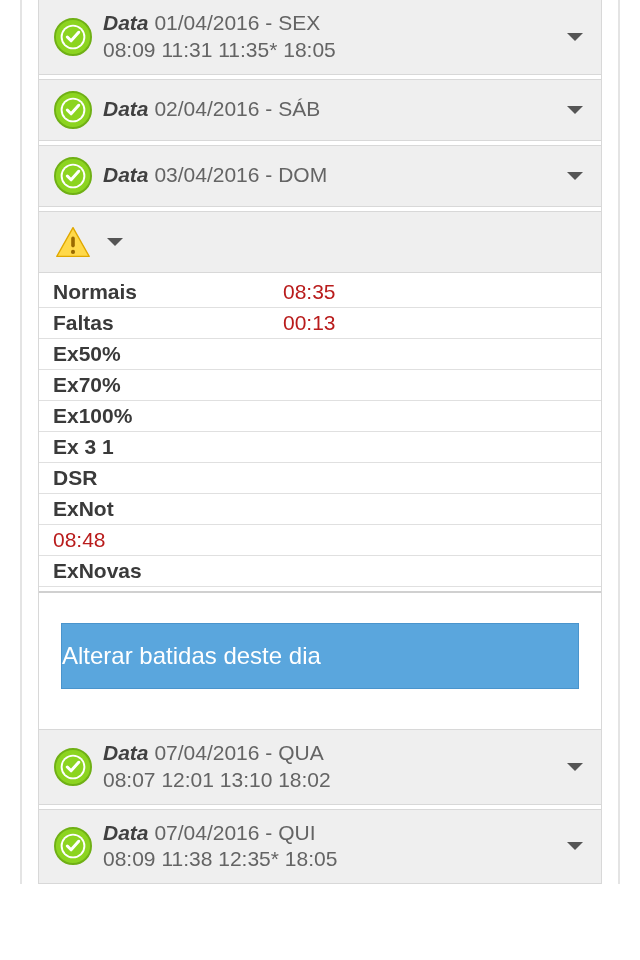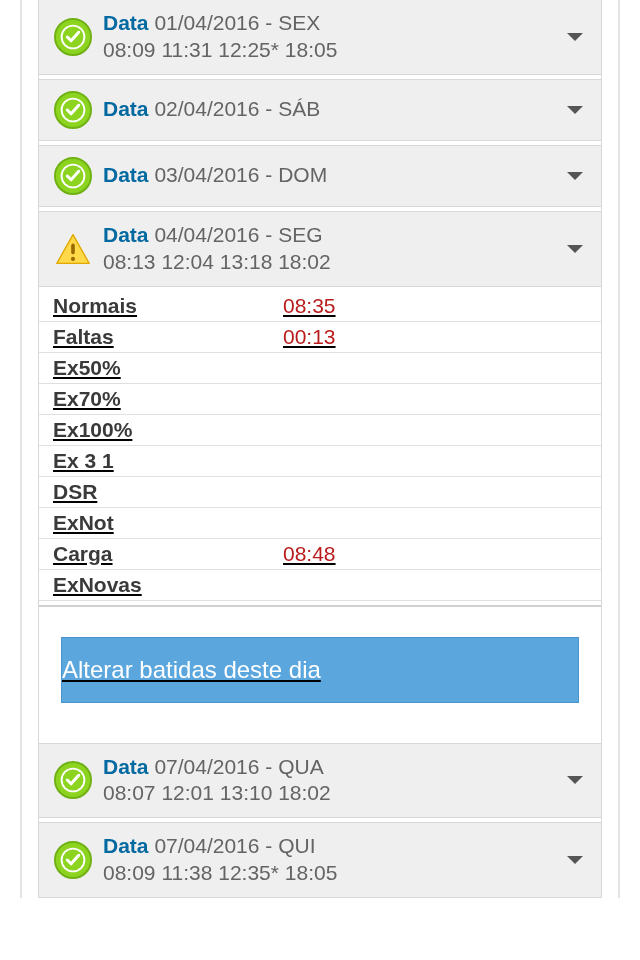--- a/index.html
+++ b/index.html
@@ -53,32 +53,32 @@
     justify-content: center;
   }
   .text-wrap {
     flex: 1 1 auto;
     font-size: 21px;
     color: #646464;
     line-height: 1.28;
   }
   .label-strong {
     font-weight: 700;
-    color: #0369a1;
+    color: #404040;
+    font-style: italic;
   }
   .chevron {
     flex: 0 0 24px;
     display: flex;
     align-items: center;
     justify-content: center;
   }
   .details {
     background: #fff;
     padding: 4px 0 0 0;
-    text-decoration: underline;
   }
   .row {
     display: flex;
     border-bottom: 1px solid #e0e0e0;
     padding: 3px 14px 3px 14px;
     font-size: 21px;
     color: #3a3a3a;
     font-weight: 600;
   }
   .row .k { flex: 0 0 230px; }
@@ -115,21 +115,21 @@
         <svg width="38" height="38" viewBox="0 0 40 40">
             <circle cx="20" cy="20" r="19" fill="#8cd420" stroke="#6fb015" stroke-width="2"></circle>
             <circle cx="20" cy="20" r="13" fill="#fff"></circle>
             <circle cx="20" cy="20" r="11" fill="#8cd420"></circle>
             <path d="M14 20 l4 4 l8 -9" stroke="#fff" stroke-width="3.2" fill="none" stroke-linecap="round" stroke-linejoin="round"></path>
           </svg>
       </div>
       <div class="text-wrap">
         <span class="label-strong">Data</span>
         <span>01/04/2016 - SEX</span><br>
-        <span>08:09 11:31 12:25* 18:05</span>
+        <span>08:09 11:31 11:35* 18:05</span>
       </div>
       <div class="chevron">
         <svg width="18" height="12" viewBox="0 0 18 12">
             <path d="M1 2 L9 10 L17 2 Z" fill="#555"></path>
           </svg>
       </div>
     </div>
 
     <div class="acc-item">
       <div class="icon-wrap">
@@ -172,25 +172,20 @@
     </div>
 
     <div class="acc-item nomargin">
       <div class="icon-wrap">
         <svg width="36" height="34" viewBox="0 0 40 36">
             <path d="M20 2 L38 34 L2 34 Z" fill="#ffd94a" stroke="#e0a800" stroke-width="1.5" stroke-linejoin="round"></path>
             <rect x="18" y="12" width="4" height="12" rx="2" fill="#9a6a00"></rect>
             <circle cx="20" cy="29" r="2.3" fill="#9a6a00"></circle>
           </svg>
       </div>
-      <div class="text-wrap">
-        <span class="label-strong">Data</span>
-        <span>04/04/2016 - SEG</span><br>
-        <span>08:13 12:04 13:18 18:02</span>
-      </div>
       <div class="chevron">
         <svg width="18" height="12" viewBox="0 0 18 12">
             <path d="M1 2 L9 10 L17 2 Z" fill="#555"></path>
           </svg>
       </div>
     </div>
 
     <div class="details">
       <div class="row">
           <span class="k">Normais</span>
@@ -218,21 +213,20 @@
         </div>
       <div class="row">
           <span class="k">DSR</span>
           <span class="v"></span>
         </div>
       <div class="row">
           <span class="k">ExNot</span>
           <span class="v"></span>
         </div>
       <div class="row">
-          <span class="k">Carga</span>
           <span class="v">08:48</span>
         </div>
       <div class="row">
           <span class="k">ExNovas</span>
           <span class="v"></span>
         </div>
 
       <div class="btn-area">
         <div class="btn">Alterar batidas deste dia</div>
       </div>

